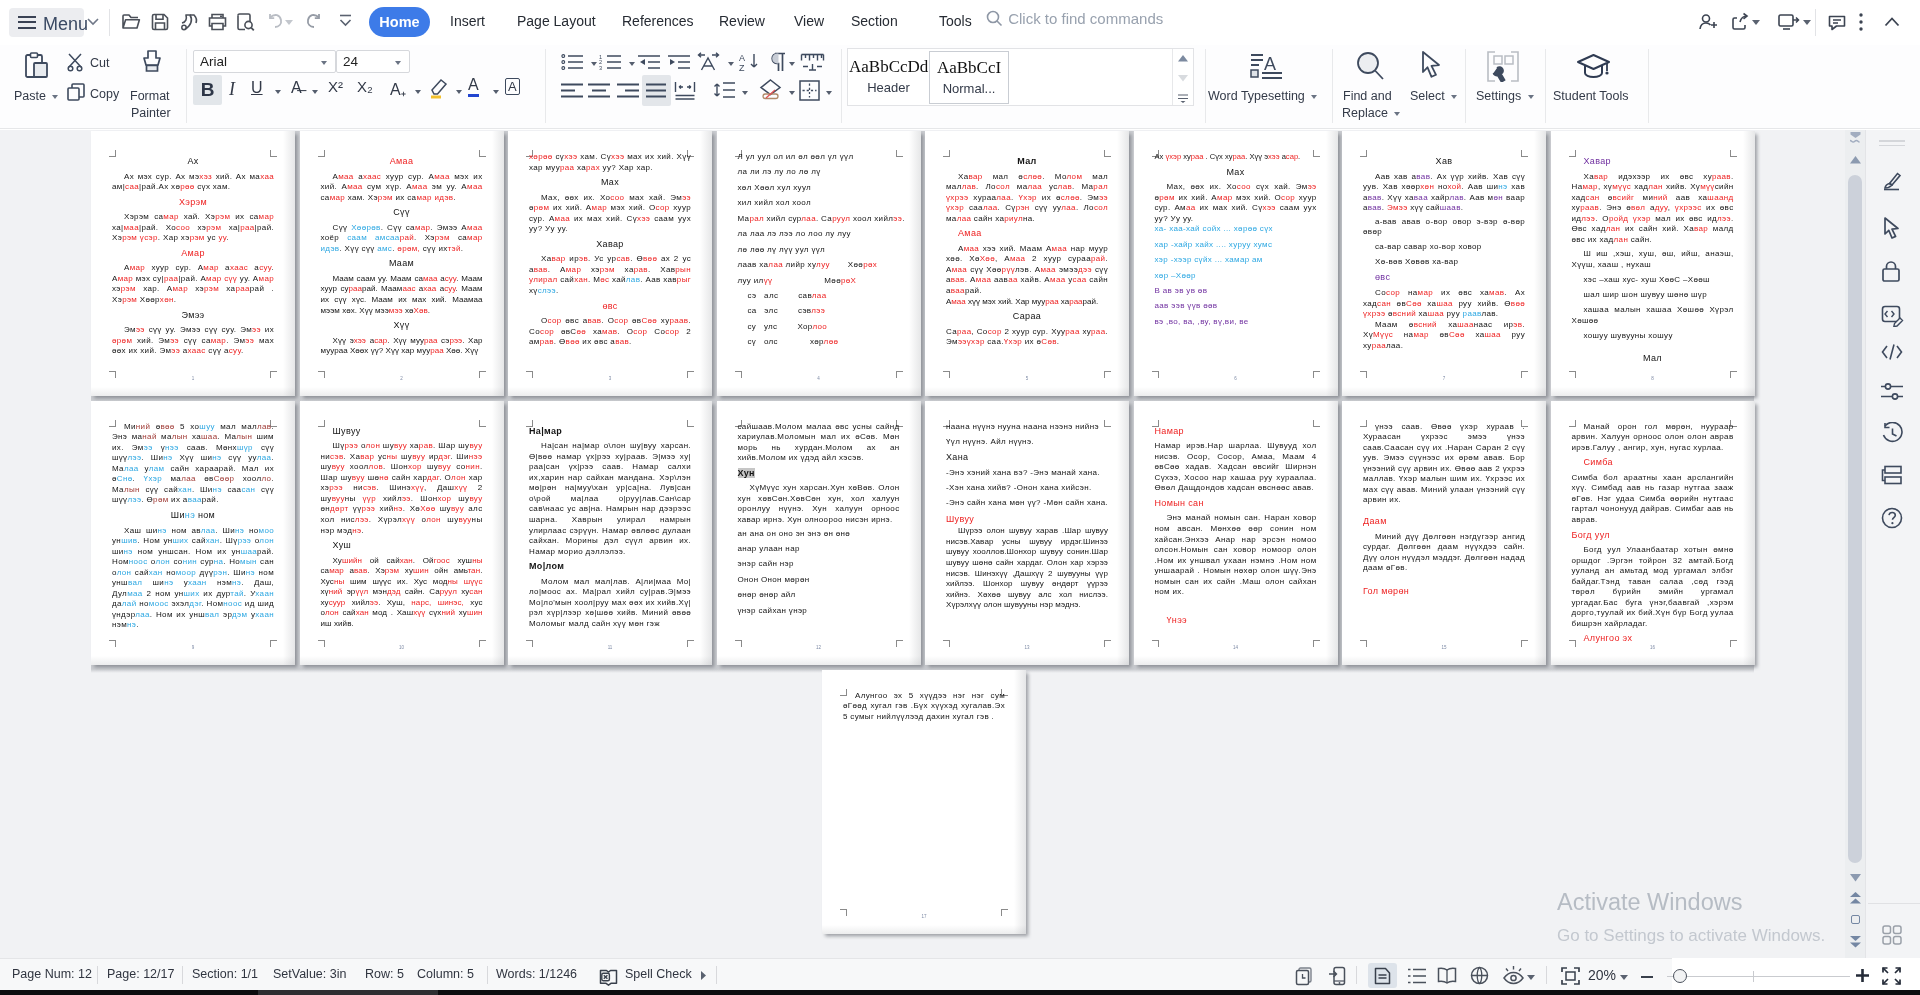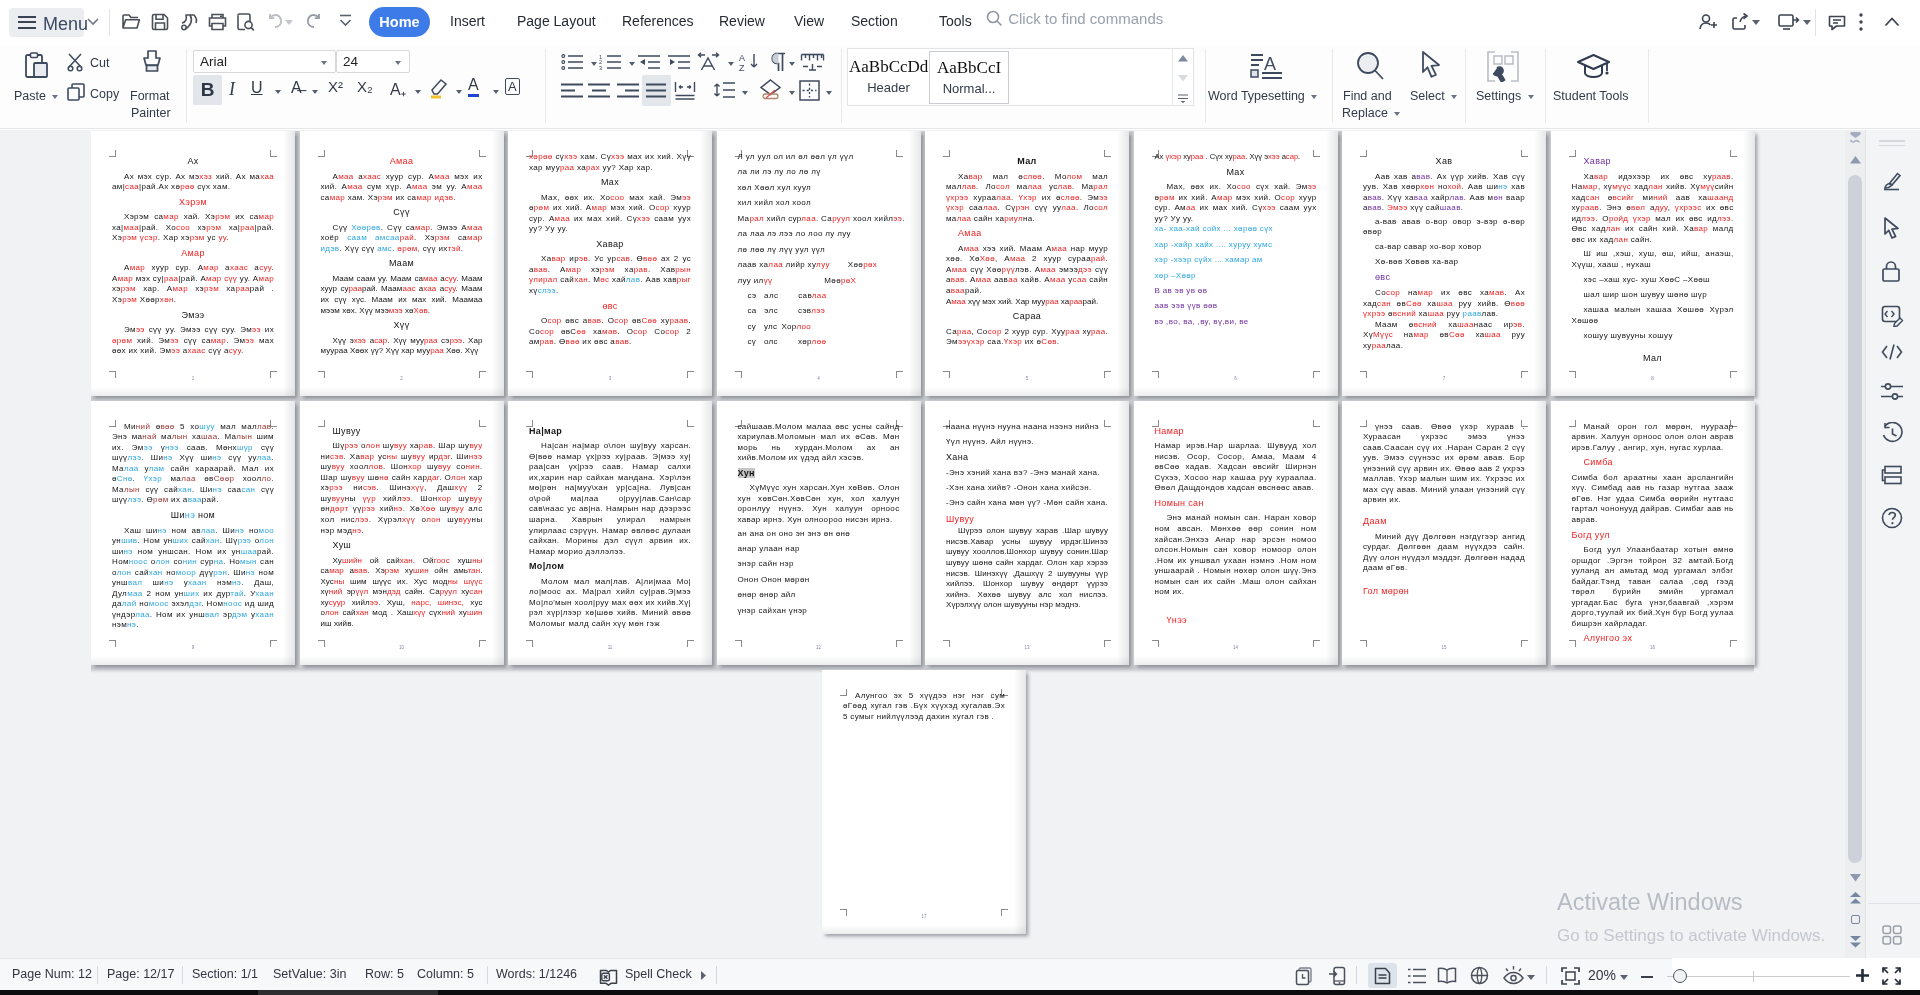--- a/index.html
+++ b/index.html
@@ -499,22 +499,22 @@
 <div class="ln2">ла ли лэ лу ло лө лү</div>
 <div class="ln2">хөл Хөөл хул хуул</div>
 <div class="ln2">хил хийл хол хоол</div>
 <div class="ln2">Ма<span class="r">рал</span> хийл сур<span class="r">лаа</span>. Са<span class="r">руул</span> хоол хийл<span class="r">ээ</span>.</div>
 <div class="ln2">ла лаа лэ лээ ло лоо лу луу</div>
 <div class="ln2">лө лөө лү лүү уул үүл</div>
 <div class="ln2">лаав ха<span class="r">лаа</span> лийр ху<span class="r">луу</span><span style="margin-left:18px">Хөө<span class="r">рөх</span></span></div>
 <div class="ln2">луу ил<span class="r">үү</span><span style="margin-left:52px">Мөө<span class="r">рөХ</span></span></div>
 <div class="ln2" style="margin-left:10px">сэ&nbsp;&nbsp;&nbsp;алс<span style="margin-left:20px">сав<span class="r">лаа</span></span></div>
 <div class="ln2" style="margin-left:10px">са&nbsp;&nbsp;&nbsp;элс<span style="margin-left:20px">сэв<span class="r">лээ</span></span></div>
-<div class="ln2" style="margin-left:10px">су&nbsp;&nbsp;&nbsp;улс<span style="margin-left:4px">Хор<span class="r">лоо</span></span></div>
-<div class="ln2" style="margin-left:10px">сү&nbsp;&nbsp;&nbsp;олс<span style="margin-left:20px">хөр<span class="r">лөө</span></span></div>
+<div class="ln2" style="margin-left:10px">су&nbsp;&nbsp;&nbsp;улс<span style="margin-left:20px">Хор<span class="r">лоо</span></span></div>
+<div class="ln2" style="margin-left:10px">сү&nbsp;&nbsp;&nbsp;олс<span style="margin-left:32px">хөр<span class="r">лөө</span></span></div>
     </div>
 <div class="pnum">4</div>
 </div>
 <div class="page" style="left:925px;top:131px">
 <i class="cm tl"></i>
     <i class="cm tr"></i>
     <i class="cm bl"></i>
     <i class="cm br"></i>
 <div class="pgin">
 <div class="hd b">Мал</div>

